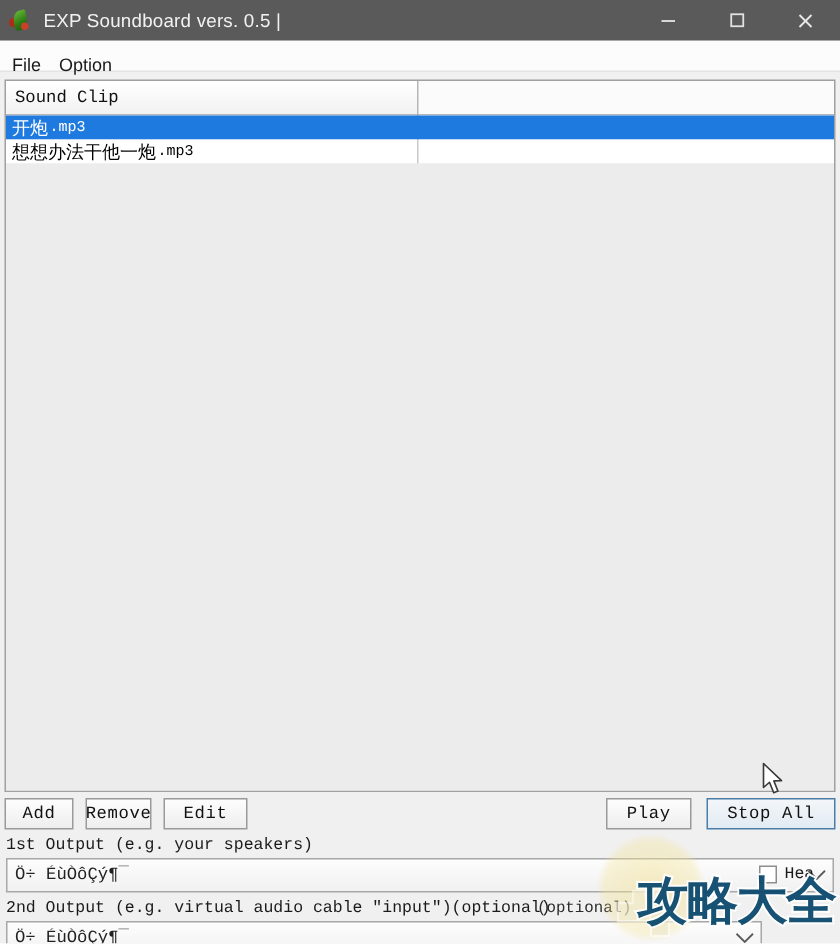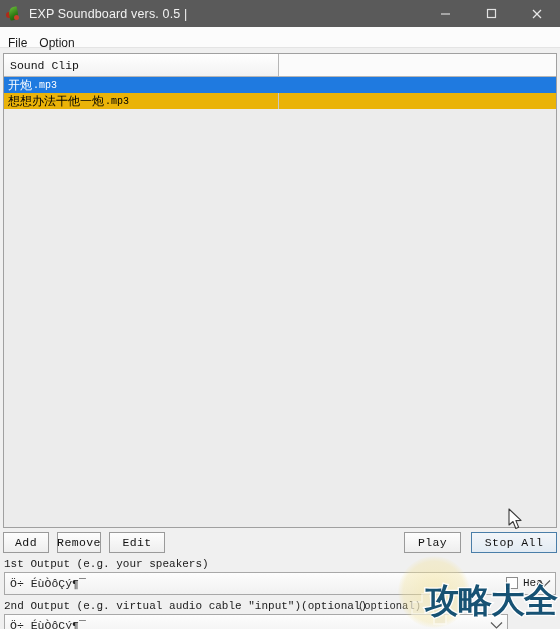--- a/index.html
+++ b/index.html
@@ -128,21 +128,21 @@
   .hcell.c1 { width: 275px; border-right: 1px solid #b6b6b6; }
   .hcell.c2 { flex: 1; }
   .list-body {
     background: #ececec;
     height: calc(100% - 23px);
   }
   .row {
     display: flex;
     height: 16px;
     box-sizing: border-box;
-    background: #eab308;
+    background: #ffffff;
   }
   .row.selected { background: #1f7ae0; }
   .row .cell {
     box-sizing: border-box;
     display: flex;
     align-items: center;
     padding-left: 4px;
     font-size: 12px;
     color: #000;
     white-space: nowrap;

